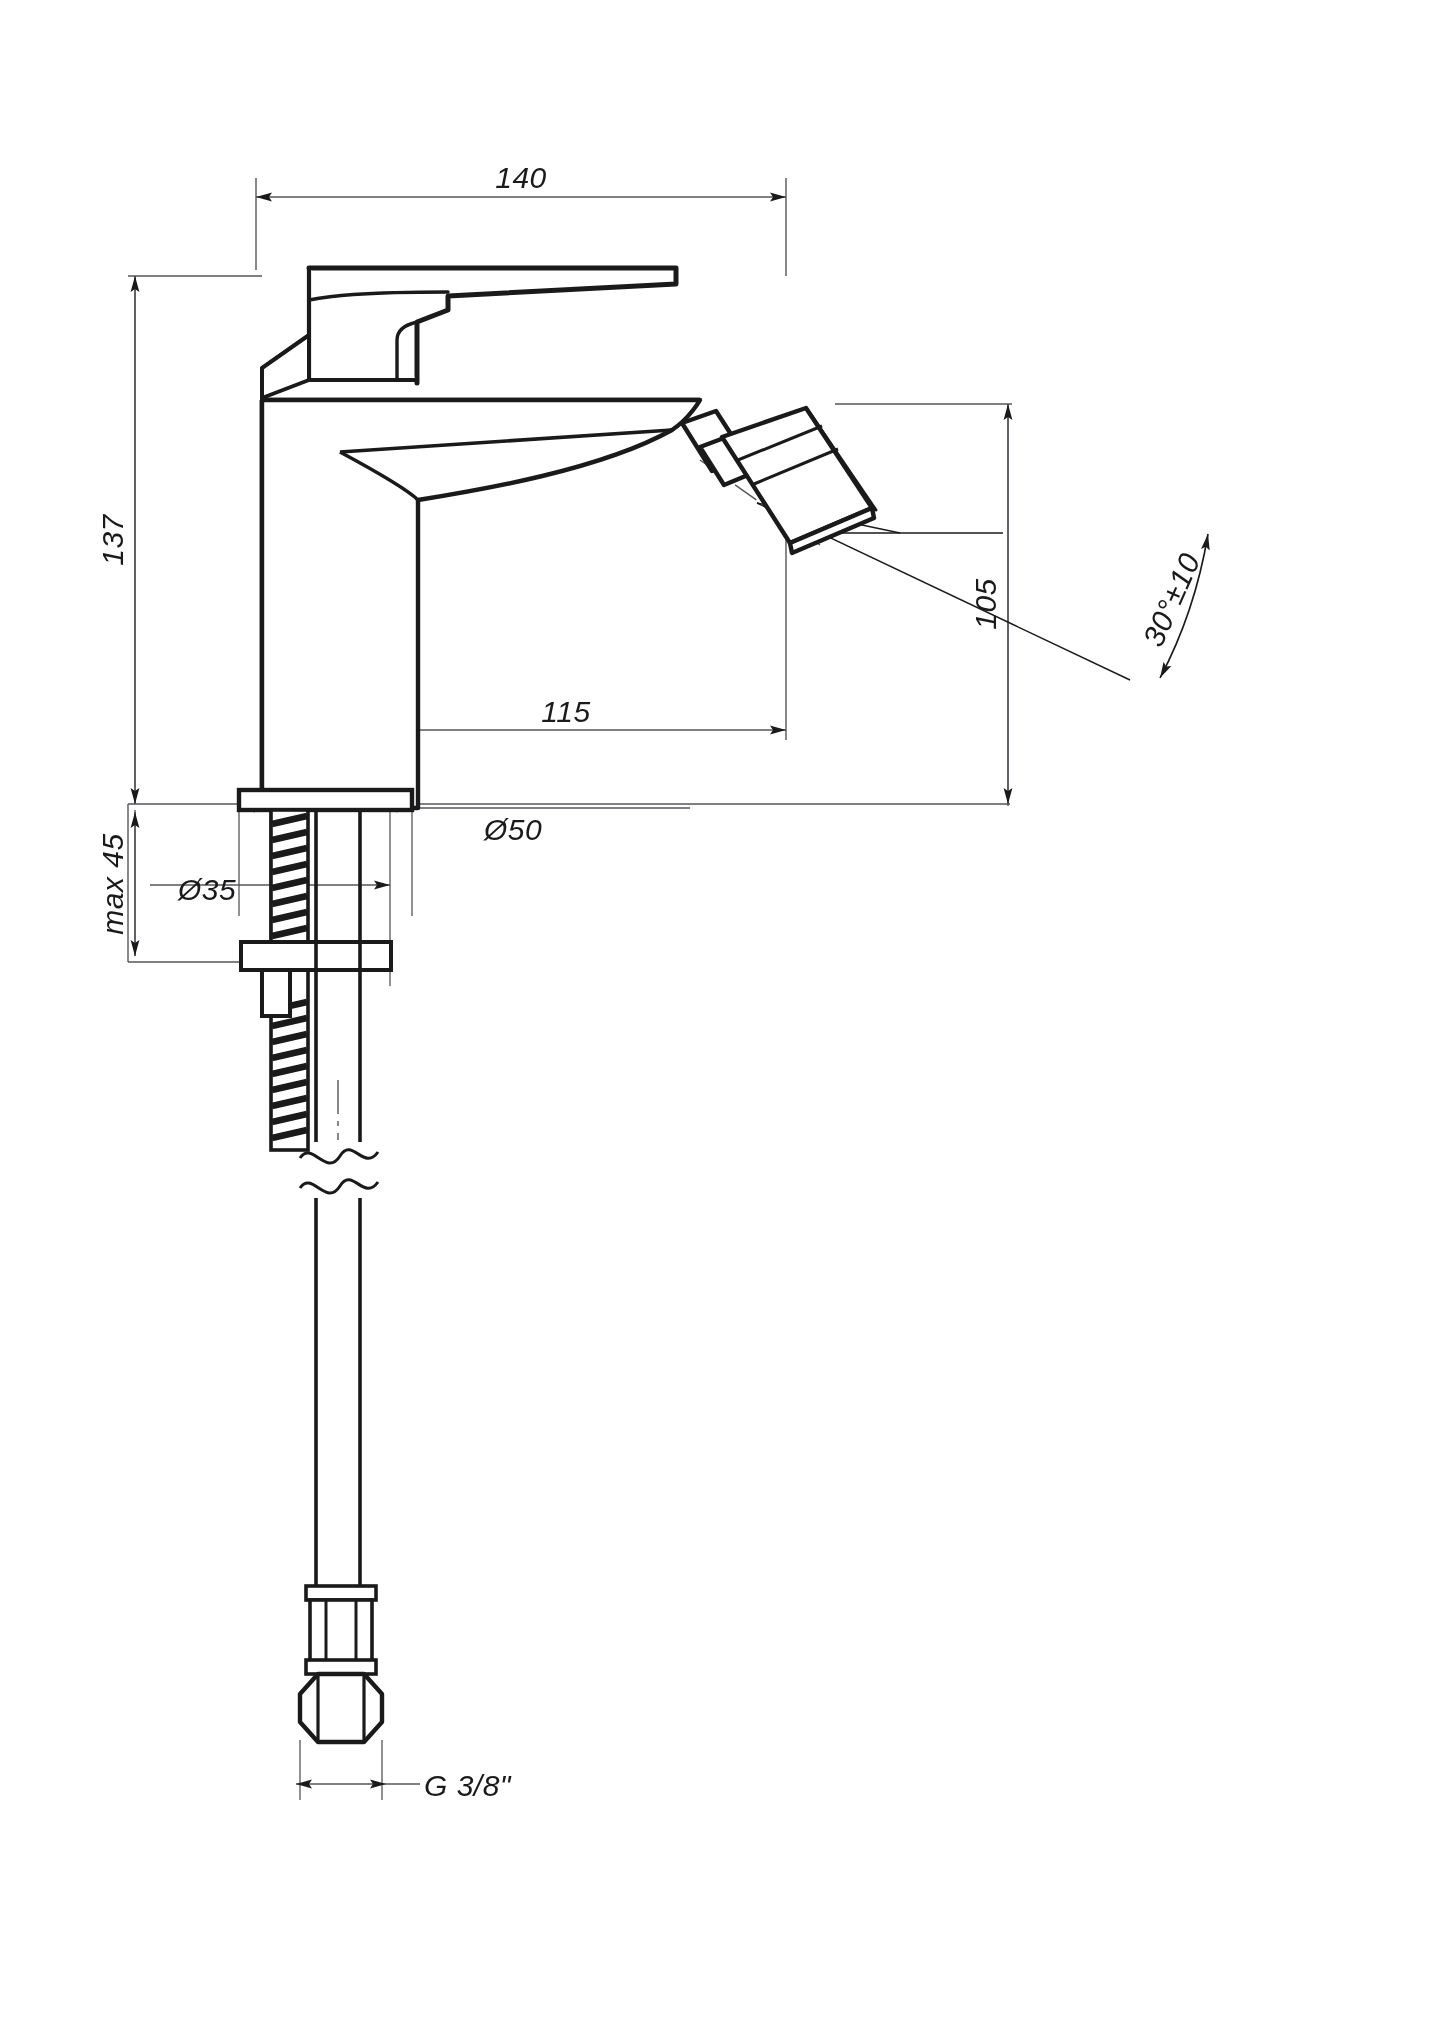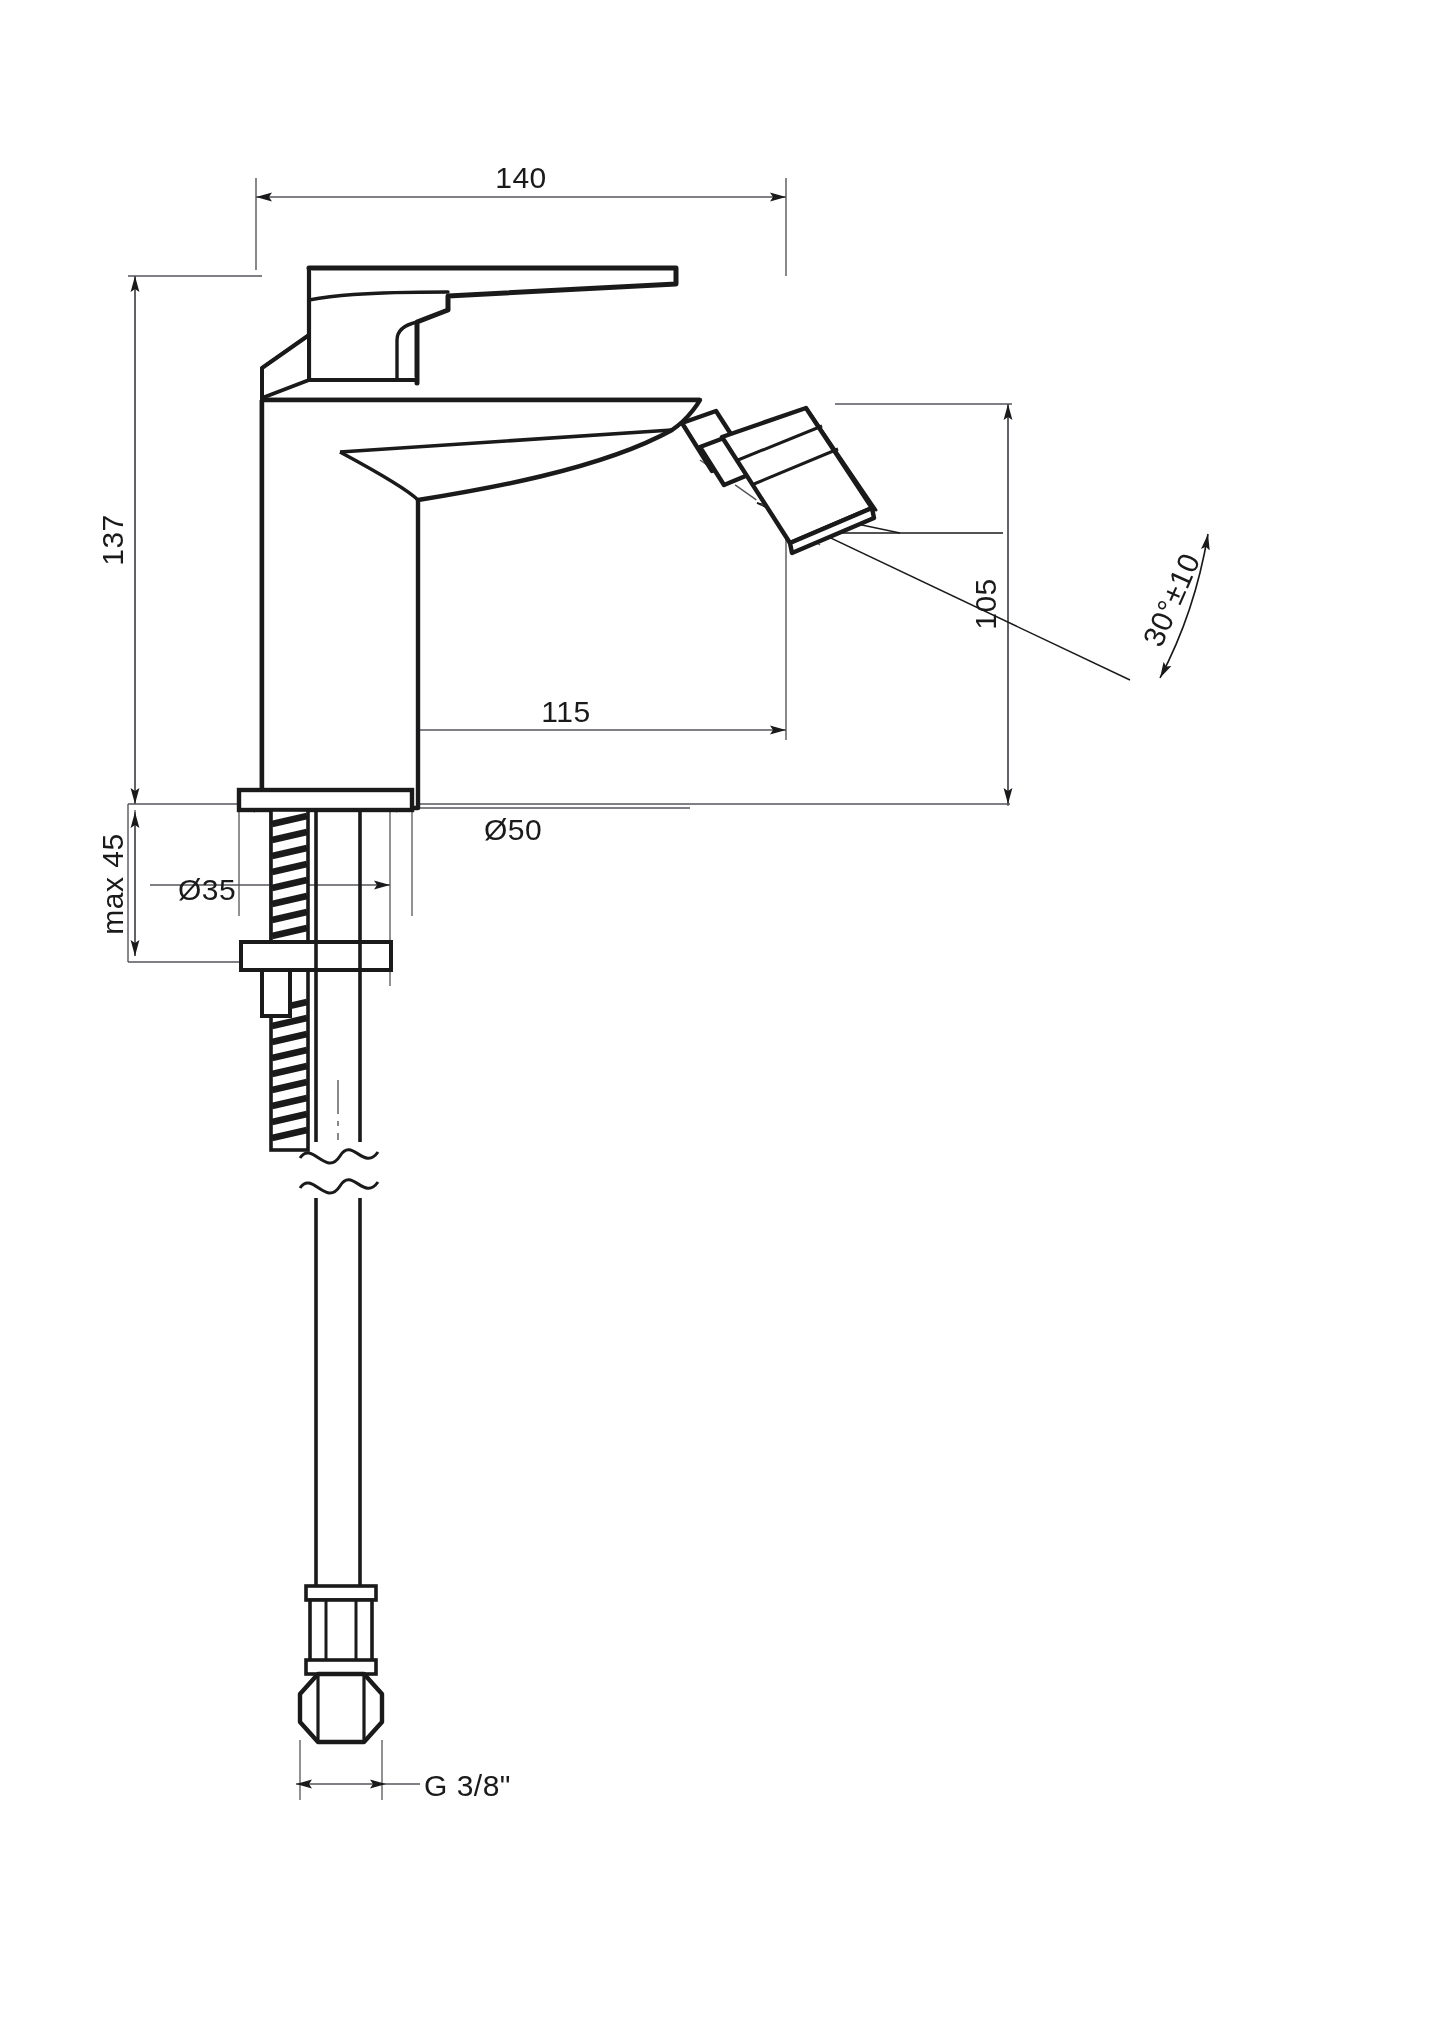--- a/index.html
+++ b/index.html
@@ -9,20 +9,21 @@
   }
   body {
     font-family: "Liberation Sans", sans-serif;
   }
   #sheet {
     position: relative;
     width: 1445px;
     height: 2043px;
     background: #ffffff;
     overflow: hidden;
+    font-style: italic;
   }
   #sheet svg {
     display: block;
   }
   .dimtext {
     font-family: "Liberation Sans", sans-serif;
     font-size: 30px;
     fill: #1a1a1a;
     letter-spacing: 0.5px;
   }

